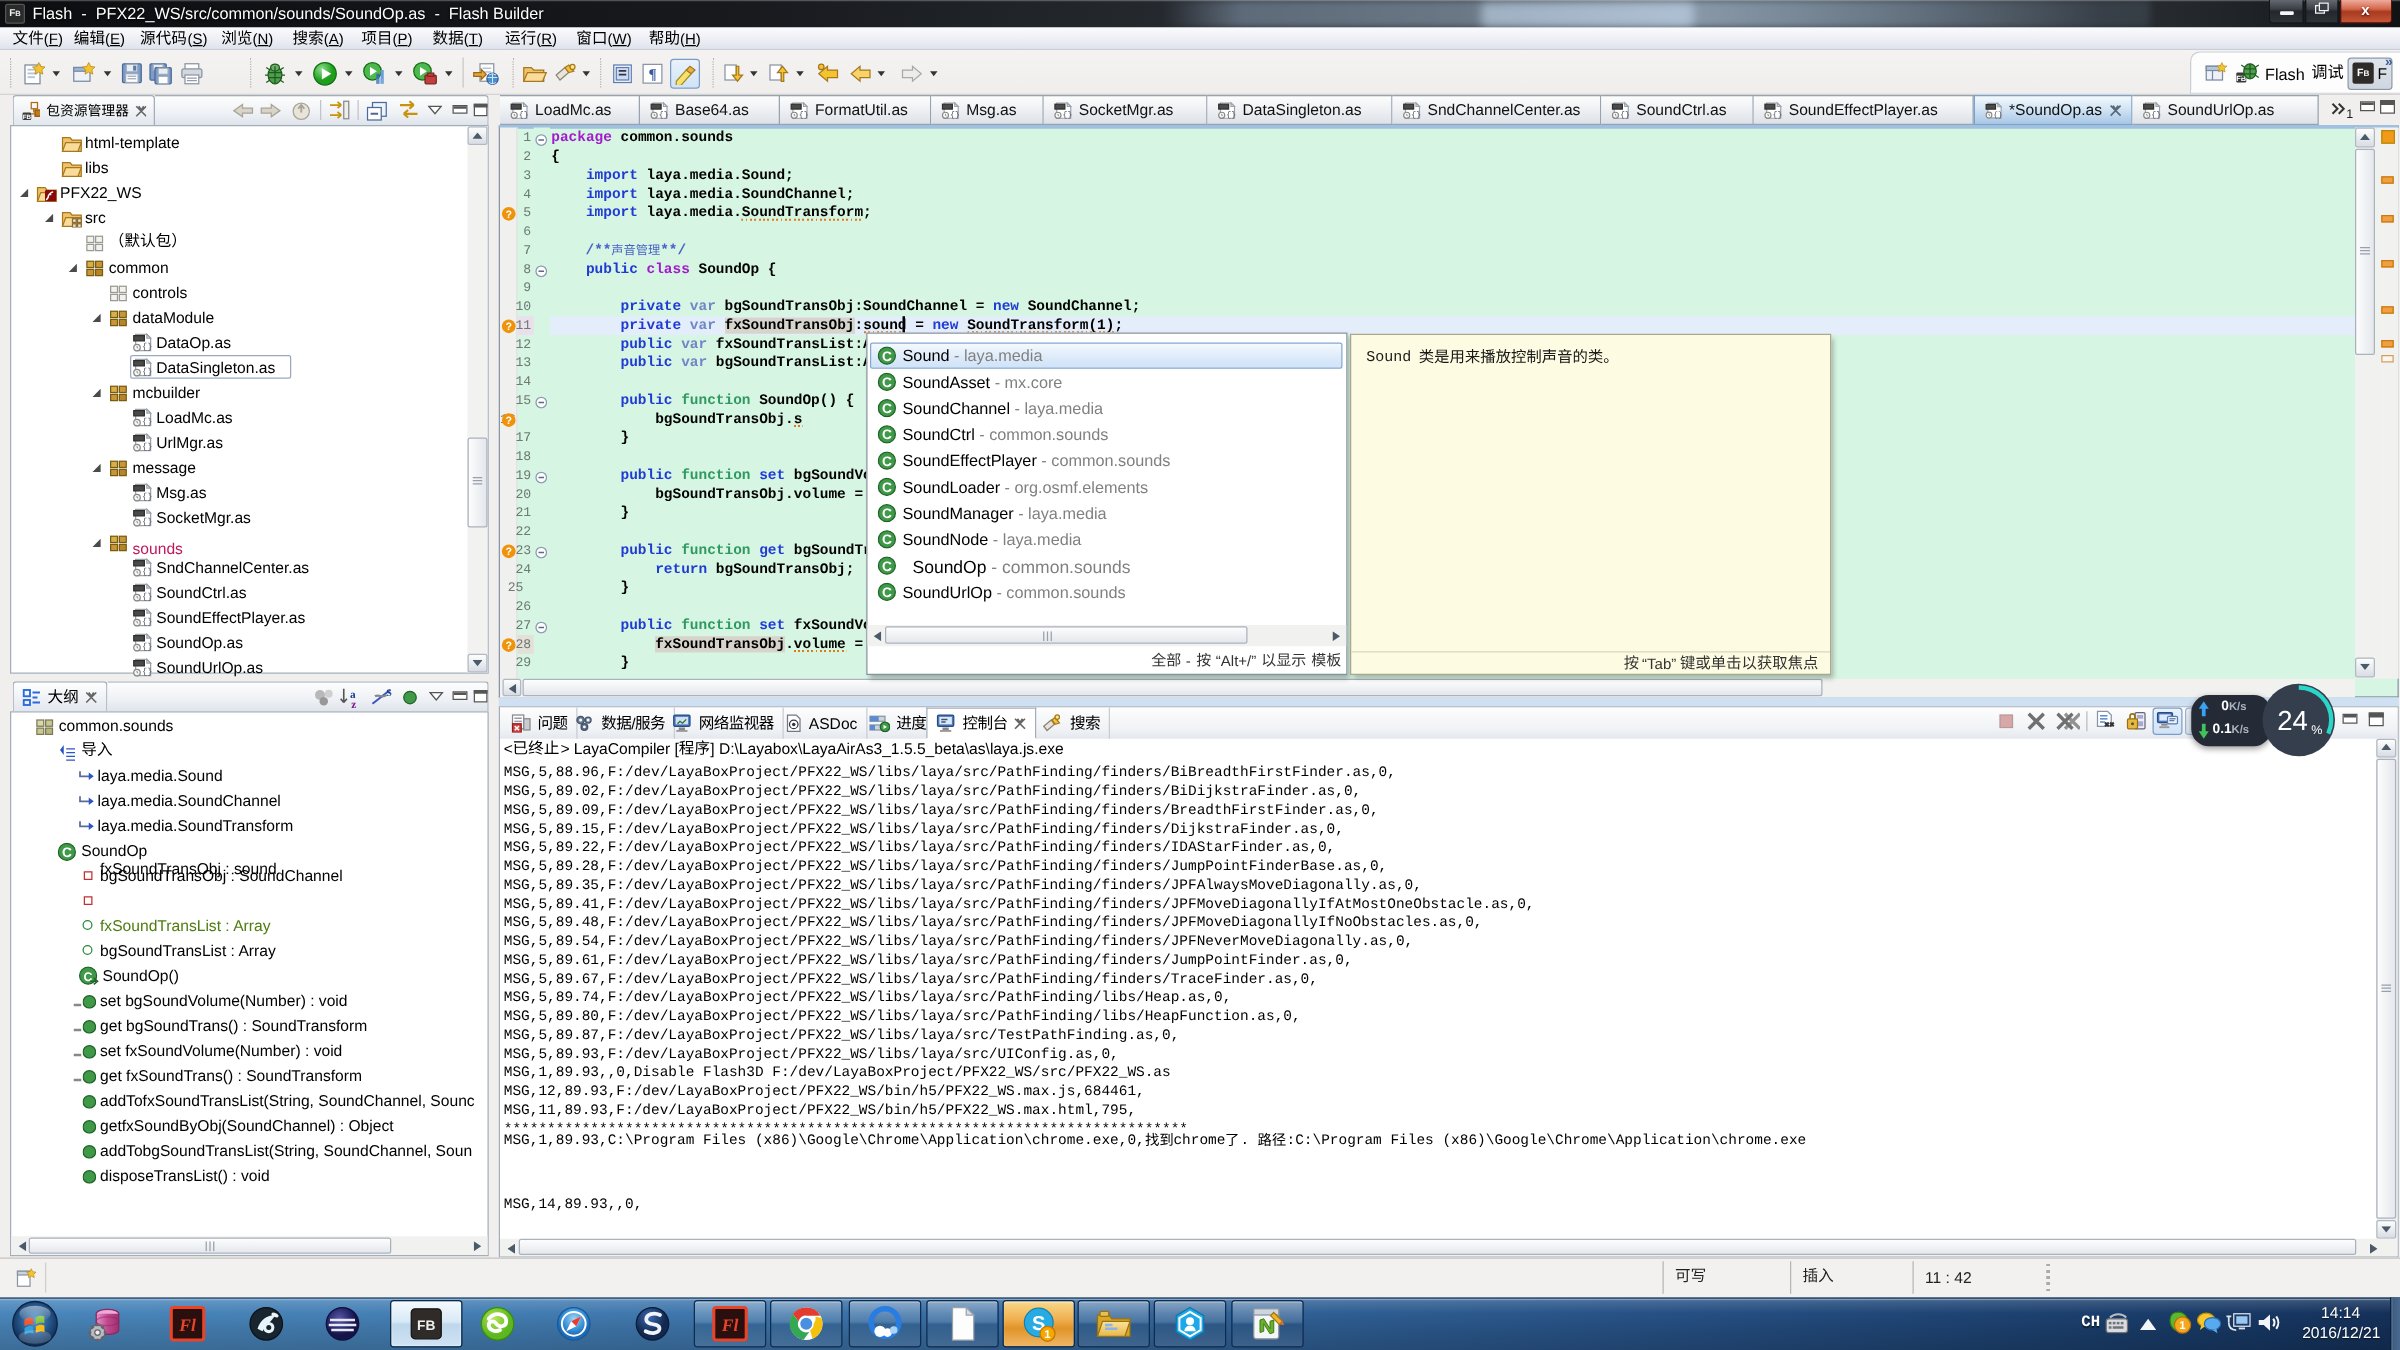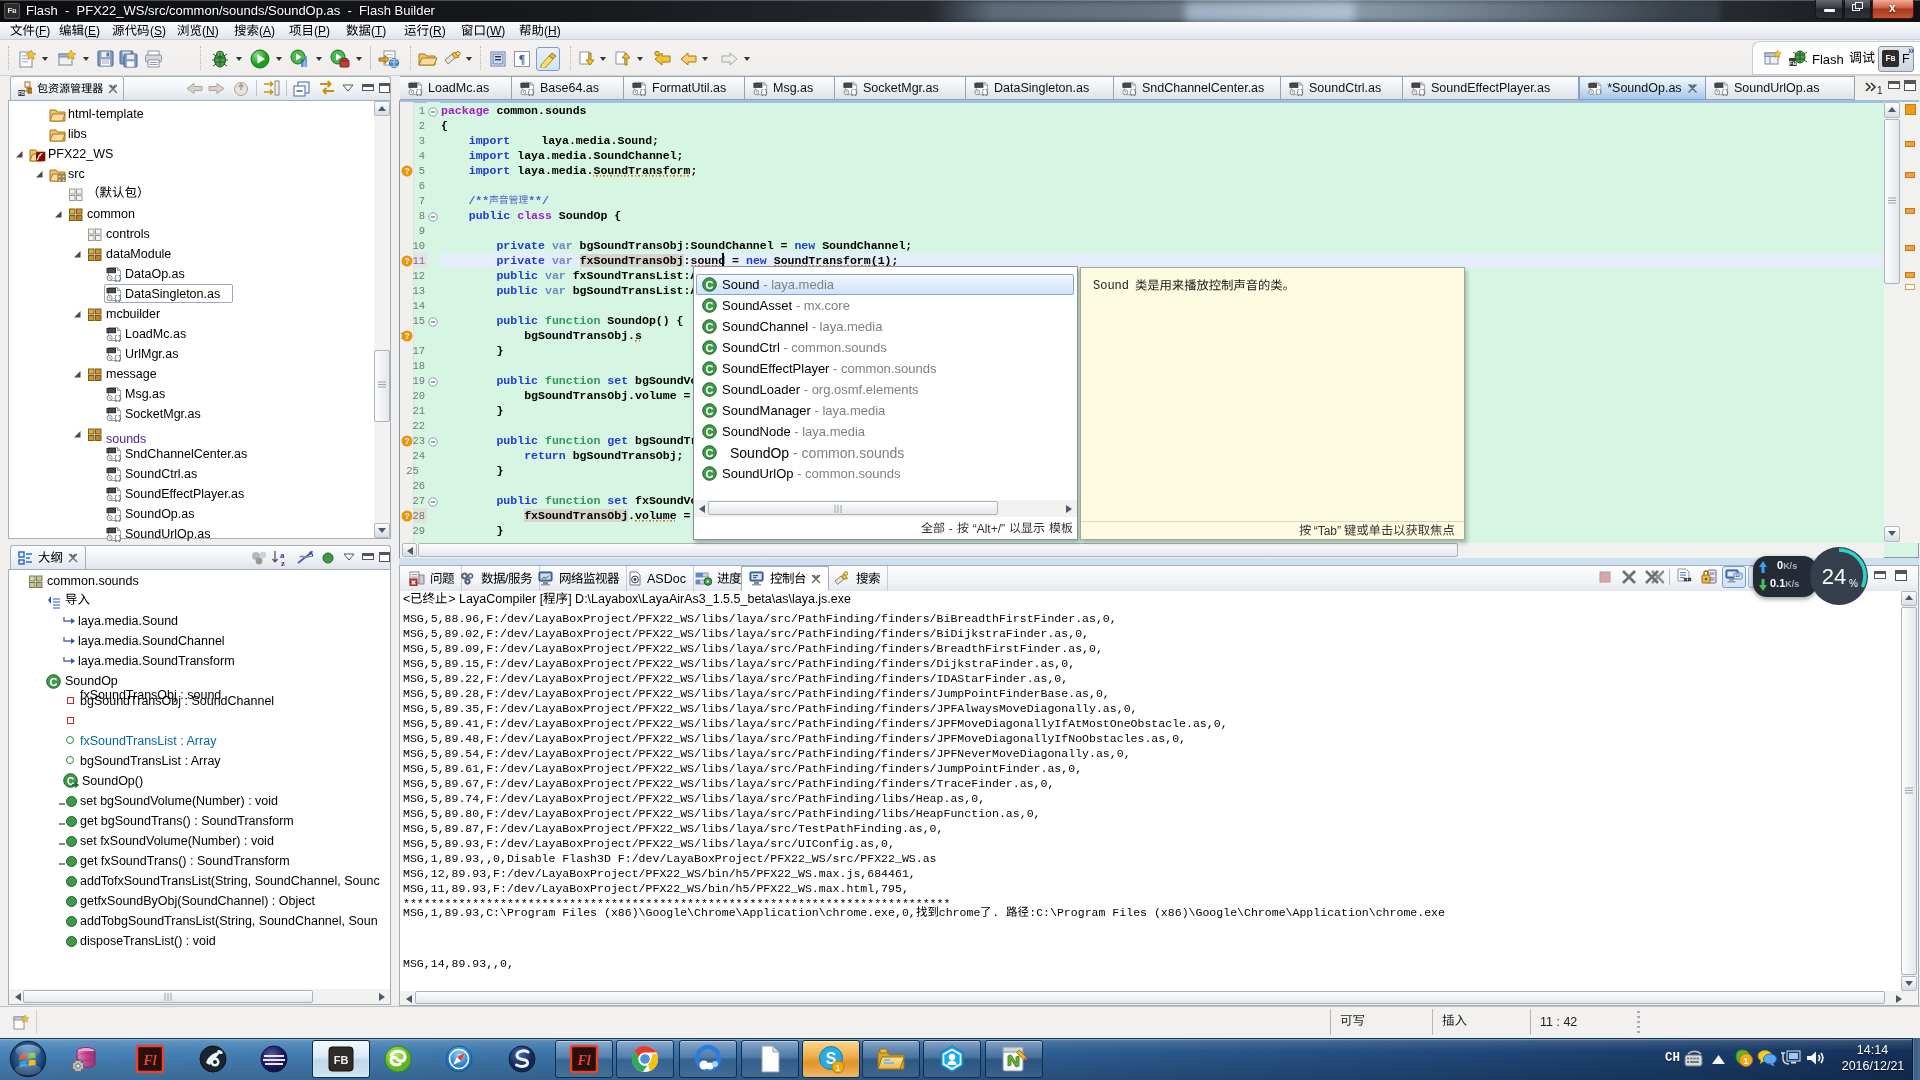--- a/index.html
+++ b/index.html
@@ -489,21 +489,21 @@
     <path d="M1 7.5 L7.5 7.5 L7.5 1 z" fill="#4a4a4a"></path>
   </svg>
 <svg class="abs" style="left:87px;top:427px" width="16" height="15">
     <g stroke="#7a5c10">
       <rect x="1.5" y="2" width="5.5" height="5" fill="#d8b04a"></rect>
       <rect x="8.5" y="2" width="5.5" height="5" fill="#c89638"></rect>
       <rect x="1.5" y="8.5" width="5.5" height="5" fill="#c89638"></rect>
       <rect x="8.5" y="8.5" width="5.5" height="5" fill="#b88428"></rect>
     </g>
   </svg>
-<div class="abs" style="left:106px;top:432px;font-size:12.5px;color:#4c1d95;white-space:nowrap">sounds</div>
+<div class="abs" style="left:106px;top:432px;font-size:12.5px;color:#be185d;white-space:nowrap">sounds</div>
 <svg class="abs" style="left:106px;top:446px" width="16" height="16">
     <path d="M2.5 1.5 h9 l3 3 v10 H2.5 z" fill="#fff" stroke="#9aa2ac"></path>
     <path d="M11.5 1.5 l3 3 h-3 z" fill="#e8ecf0" stroke="#9aa2ac"></path>
     <rect x="1" y="2.5" width="8.5" height="4.2" fill="#4a4a48" stroke="#2e2e2c"></rect>
     <text x="7.5" y="13.5" font-size="7" fill="#556" font-family="Liberation Mono">{}</text>
     <circle cx="3.6" cy="12" r="2.6" fill="#f6f6f2" stroke="#888"></circle>
     <path d="M3.6 10.8 v1.2 l.9.5" stroke="#777" fill="none" stroke-width=".7"></path>
   </svg>
 <div class="abs" style="left:125px;top:447px;font-size:12.5px;color:#000;white-space:nowrap">SndChannelCenter.as</div>
 <svg class="abs" style="left:106px;top:466px" width="16" height="16">
@@ -694,21 +694,21 @@
 <div class="abs" style="left:400px;top:102px;width:14px;height:441px;background:#f0f0ee;border-right:1px solid #e0e0dc"></div>
 <div class="abs" style="left:427px;top:102px;width:13px;height:441px;background:#d6f5e2"></div>
 <div class="abs" style="left:414px;top:253.0px;width:13px;height:15px;background:#eadfec"></div>
 <div class="abs" style="left:414px;top:508.0px;width:13px;height:15px;background:#e4e0d8"></div>
 <div class="abs" style="left:440px;top:253.0px;width:1444px;height:15px;background:#e4edfa"></div>
 <div class="abs" style="left:400px;top:104.5px;width:25px;text-align:right;font-family:'Liberation Mono',monospace;font-size:10.5px;color:#6e7a74">1</div>
 <div class="abs" style="left:441.0px;top:103.0px;font-family:'Liberation Mono',monospace;font-size:11.55px;font-weight:bold;line-height:15.0px;white-space:pre;"><span style="color:#a21ccc;">package</span><span style="color:#000;"> common.sounds</span></div>
 <div class="abs" style="left:400px;top:119.5px;width:25px;text-align:right;font-family:'Liberation Mono',monospace;font-size:10.5px;color:#6e7a74">2</div>
 <div class="abs" style="left:441.0px;top:118.0px;font-family:'Liberation Mono',monospace;font-size:11.55px;font-weight:bold;line-height:15.0px;white-space:pre;"><span style="color:#000;">{</span></div>
 <div class="abs" style="left:400px;top:134.5px;width:25px;text-align:right;font-family:'Liberation Mono',monospace;font-size:10.5px;color:#6e7a74">3</div>
-<div class="abs" style="left:441.0px;top:133.0px;font-family:'Liberation Mono',monospace;font-size:11.55px;font-weight:bold;line-height:15.0px;white-space:pre;"><span style="color:#1f3bd4;">    import</span><span style="color:#000;margin-left:24px;"> laya.media.Sound;</span></div>
+<div class="abs" style="left:441.0px;top:133.0px;font-family:'Liberation Mono',monospace;font-size:11.55px;font-weight:bold;line-height:15.0px;white-space:pre;"><span style="color:#1f3bd4;">    import</span><span style="color:#000;"> laya.media.Sound;</span></div>
 <div class="abs" style="left:400px;top:149.5px;width:25px;text-align:right;font-family:'Liberation Mono',monospace;font-size:10.5px;color:#6e7a74">4</div>
 <div class="abs" style="left:441.0px;top:148.0px;font-family:'Liberation Mono',monospace;font-size:11.55px;font-weight:bold;line-height:15.0px;white-space:pre;"><span style="color:#1f3bd4;">    import</span><span style="color:#000;"> laya.media.SoundChannel;</span></div>
 <div class="abs" style="left:400px;top:164.5px;width:25px;text-align:right;font-family:'Liberation Mono',monospace;font-size:10.5px;color:#6e7a74">5</div>
 <div class="abs" style="left:441.0px;top:163.0px;font-family:'Liberation Mono',monospace;font-size:11.55px;font-weight:bold;line-height:15.0px;white-space:pre;"><span style="color:#1f3bd4;">    import</span><span style="color:#000;"> laya.media.</span><span style="color:#000;background:repeating-linear-gradient(90deg,#e07818 0 1.5px,transparent 1.5px 3.5px) left bottom/100% 1.6px no-repeat;">SoundTransform</span><span style="color:#000;">;</span></div>
 <div class="abs" style="left:400px;top:179.5px;width:25px;text-align:right;font-family:'Liberation Mono',monospace;font-size:10.5px;color:#6e7a74">6</div>
 <div class="abs" style="left:400px;top:194.5px;width:25px;text-align:right;font-family:'Liberation Mono',monospace;font-size:10.5px;color:#6e7a74">7</div>
 <div class="abs" style="left:468.4px;top:193.0px;font-family:'Liberation Mono',monospace;font-size:11.55px;font-weight:bold;line-height:15.0px;white-space:pre;color:#4a60c8">/**</div>
 <div class="abs" style="left:488.929px;top:195.0px">
     <svg width="39" height="11" viewBox="0 0 39 11">
       <path transform="translate(0.0,8.4) scale(0.00980,-0.00980)" d="M460 842V757H70V691H460V593H131V528H886V593H536V691H930V757H536V842ZM153 449V318C153 212 137 70 29 -34C45 -44 75 -70 87 -85C160 -14 197 78 214 167H791V116H866V449ZM791 232H535V386H791ZM223 232C226 262 227 291 227 317V386H462V232Z" fill="#4a60c8"></path>
@@ -1052,21 +1052,21 @@
 <svg class="abs" style="left:46px;top:674px" width="15" height="15">
     <circle cx="7.5" cy="7.5" r="6.8" fill="#3f9948" stroke="#1e6426"></circle>
     <text x="7.5" y="11.6" font-size="11" font-weight="bold" fill="#fff" text-anchor="middle" font-family="Liberation Sans">C</text>
   </svg>
 <div class="abs" style="left:65px;top:674px;font-size:12.5px;color:#000;white-space:nowrap">SoundOp</div>
 <div class="abs" style="left:67px;top:697px;width:7px;height:7px;border:1.6px solid #c03030"></div>
 <div class="abs" style="left:80px;top:694px;font-size:12.5px;color:#000;white-space:nowrap">bgSoundTransObj : SoundChannel</div>
 <div class="abs" style="left:67px;top:717px;width:7px;height:7px;border:1.6px solid #c03030"></div>
 <div class="abs" style="left:80px;top:688px;font-size:12.5px;color:#000;white-space:nowrap">fxSoundTransObj : sound</div>
 <div class="abs" style="left:66px;top:736px;width:8px;height:8px;border:1.6px solid #2a8a3a;border-radius:50%"></div>
-<div class="abs" style="left:80px;top:734px;font-size:12.5px;color:#0369a1;white-space:nowrap">fxSoundTransList : Array</div>
+<div class="abs" style="left:80px;top:734px;font-size:12.5px;color:#4d7c0f;white-space:nowrap">fxSoundTransList : Array</div>
 <div class="abs" style="left:66px;top:756px;width:8px;height:8px;border:1.6px solid #2a8a3a;border-radius:50%"></div>
 <div class="abs" style="left:80px;top:754px;font-size:12.5px;color:#000;white-space:nowrap">bgSoundTransList : Array</div>
 <svg class="abs" style="left:63px;top:773px" width="15" height="15">
     <circle cx="7.5" cy="7.5" r="6.8" fill="#3f9948" stroke="#1e6426"></circle>
     <text x="7.5" y="11.6" font-size="10" font-weight="bold" fill="#fff" text-anchor="middle" font-family="Liberation Sans">C</text>
   </svg>
 <svg class="abs" style="left:72px;top:781px" width="8" height="8">
     <path d="M0 4 h5 M3 1.5 L6 4 L3 6.5" stroke="#1e6426" stroke-width="1.3" fill="none"></path>
   </svg>
 <div class="abs" style="left:82px;top:774px;font-size:12.5px;color:#000;white-space:nowrap">SoundOp()</div>

